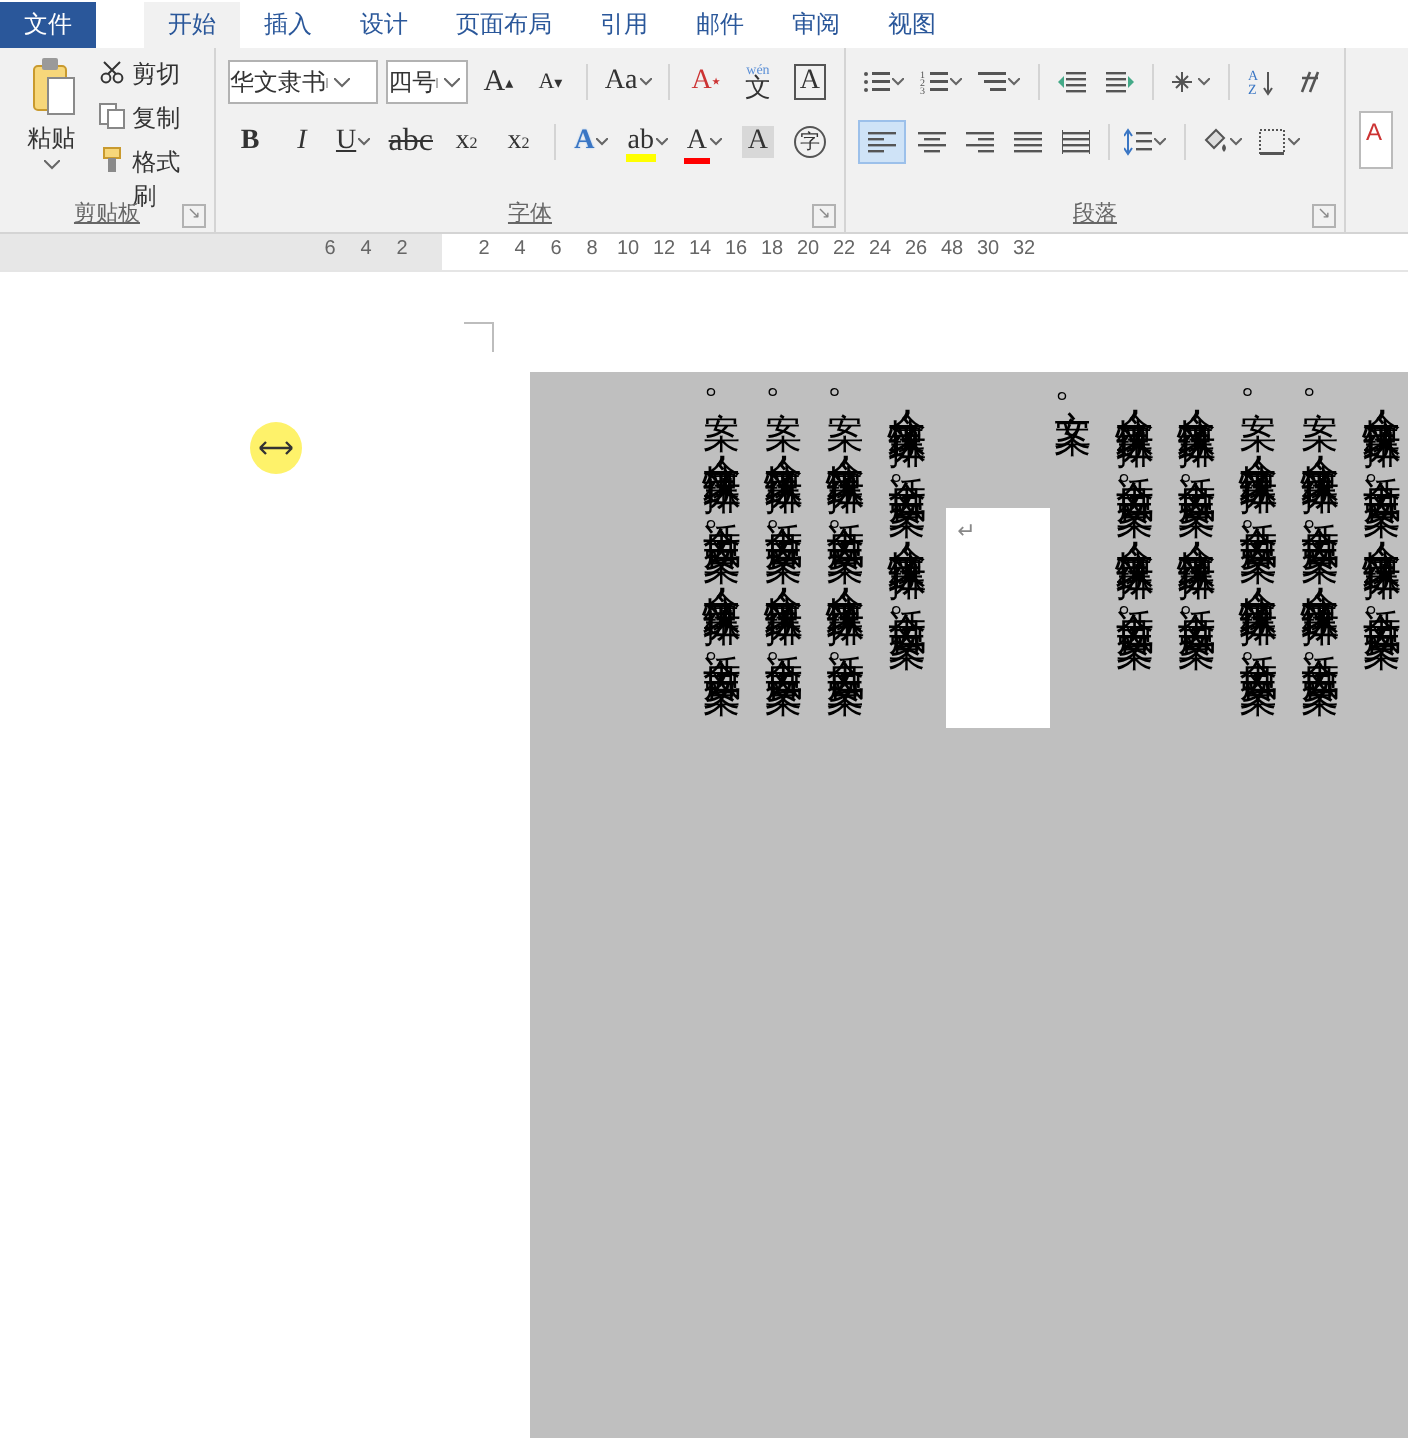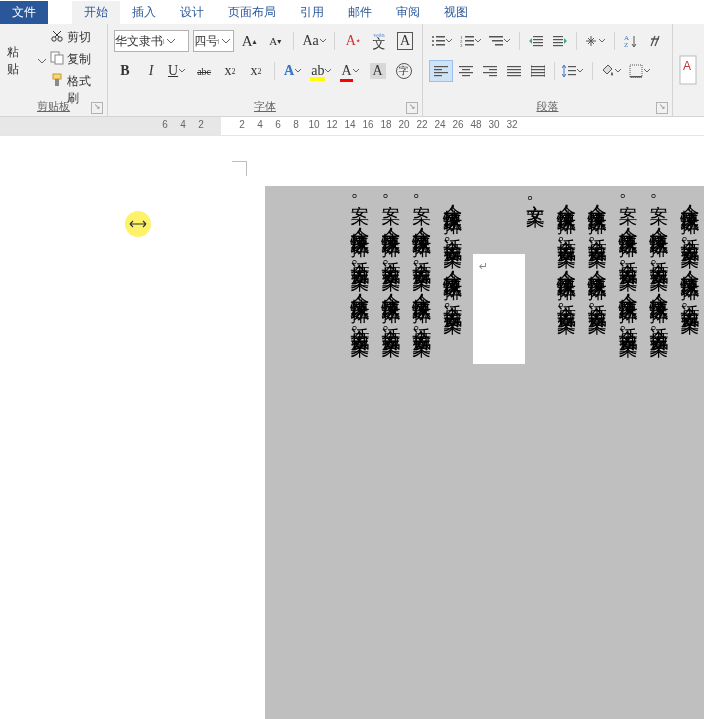--- a/index.html
+++ b/index.html
@@ -71,25 +71,24 @@
   display: inline-flex;
   align-items: center;
   justify-content: center;
 }
 svg { display: block; }
 
 .clip-body { display: flex; }
 .clip-paste {
   width: 40px;
   display: flex;
-  flex-direction: row;
+  flex-direction: column;
   align-items: center;
-  gap: 19px;
+  gap: 2px;
   padding-top: 2px;
-  justify-content: flex-end;
 }
 .clip-side {
   display: flex;
   flex-direction: column;
   gap: 2px;
   padding-top: 2px;
   padding-left: 4px;
 }
 .clip-side .row { display: flex; align-items: flex-start; gap: 3px; height: 20px; }
 
@@ -363,21 +362,21 @@
         <div class="ctl" style="font-style:italic">I</div>
         <div class="ctl">
             <span style="text-decoration:underline">U</span>
             <span class="dd">
               <svg width="6" height="4">
                 <path d="M0 0 L3 3 L6 0" fill="none" stroke="#666"></path>
               </svg>
             </span>
           </div>
         <div class="ctl">
-            <span style="text-decoration:line-through;font-size:10px">abc</span>
+            <span style="text-decoration:line-through;font-size:16px">abc</span>
           </div>
         <div class="ctl">
             <span>x</span>
             <sub style="font-size:8px">2</sub>
           </div>
         <div class="ctl">
             <span>x</span>
             <sup style="font-size:8px">2</sup>
           </div>
         <div class="sep"></div>

